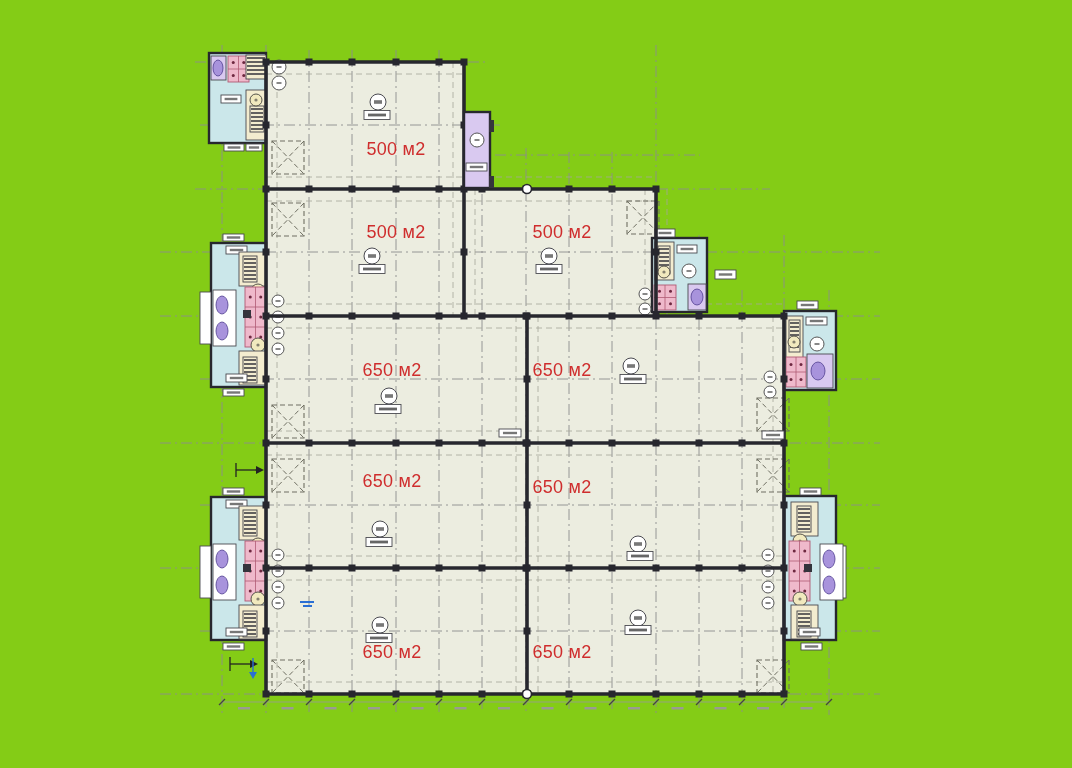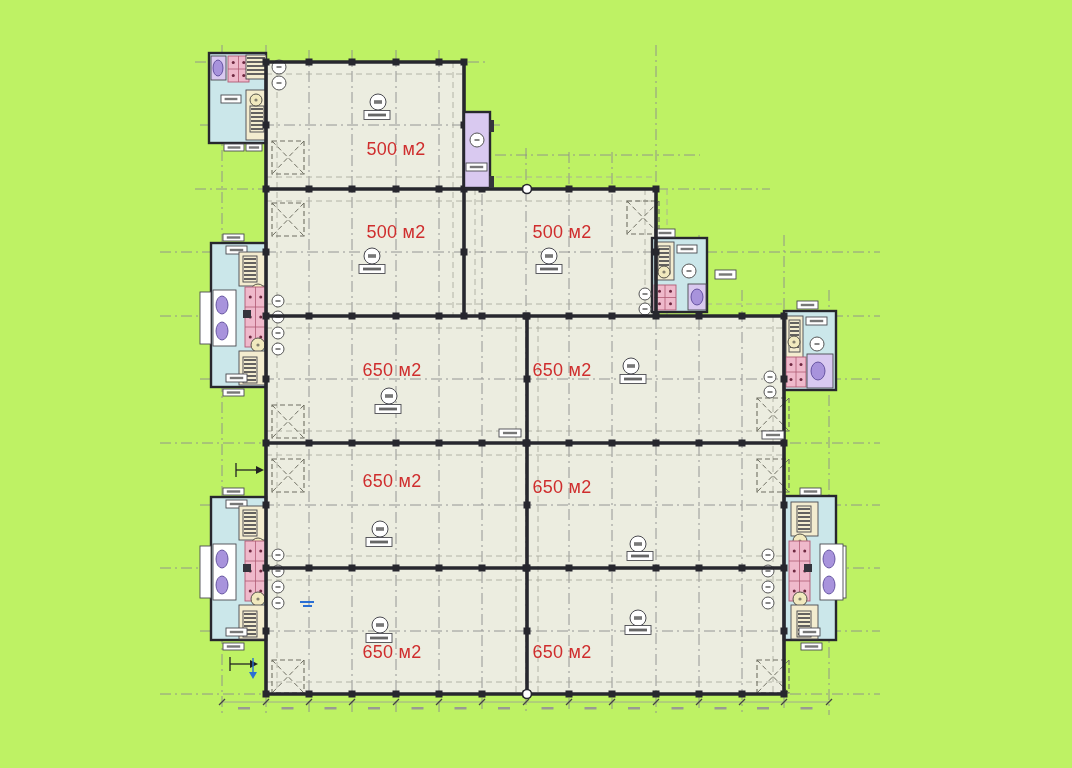--- a/index.html
+++ b/index.html
@@ -1,17 +1,17 @@
 <!DOCTYPE html>
 <html><head>
 <meta charset="utf-8">
 <style>
   html,body{margin:0;padding:0;background:#ffffff;}
   body{font-family:"Liberation Sans",sans-serif;}
-  .canvas{position:relative;width:1072px;height:768px;background:#bef264;overflow:hidden;}
+  .canvas{position:relative;width:1072px;height:768px;background:#84cc16;overflow:hidden;}
   svg{display:block;}
   .area-label{font-family:"Liberation Sans",sans-serif;}
 </style>
 </head>
 <body>
 
 <div class="canvas">
   <svg id="plan-svg" width="1072" height="768" viewBox="0 0 1072 768">
       <polygon points="266,62 464,62 464,189 656,189 656,316 784,316 784,694 266,694" fill="#ECEDE0"></polygon>
       <line x1="222" y1="45" x2="222" y2="715" stroke="#8C8C8C" stroke-width="0.9" stroke-dasharray="11 4 2 4"></line>

